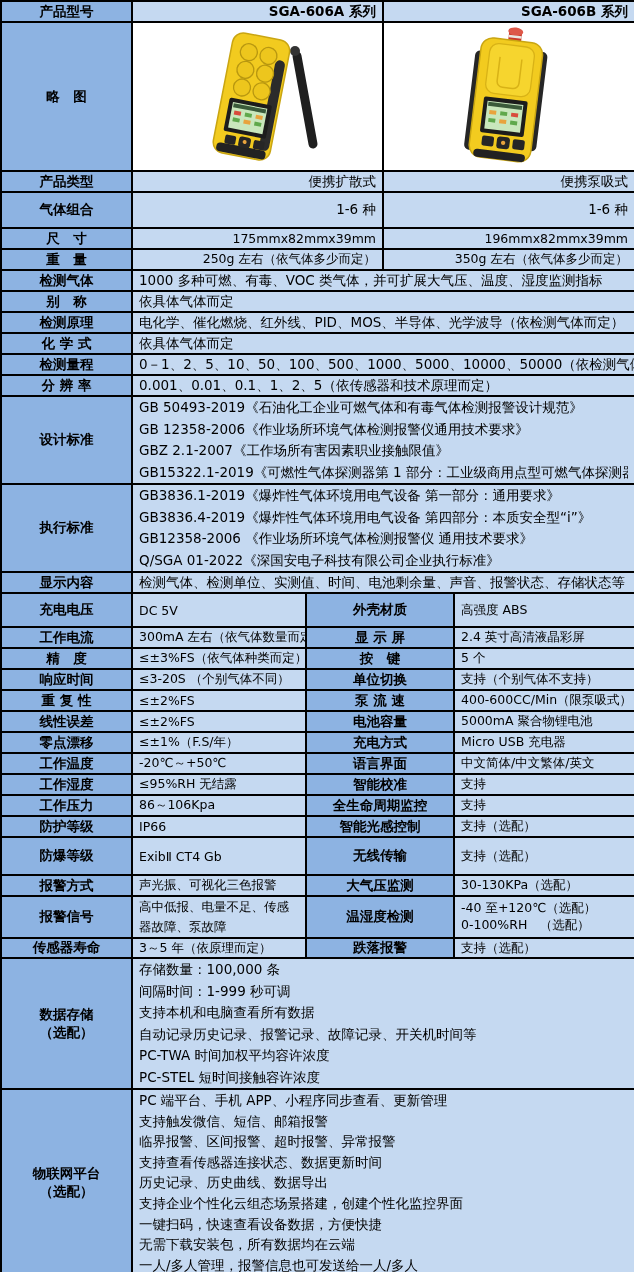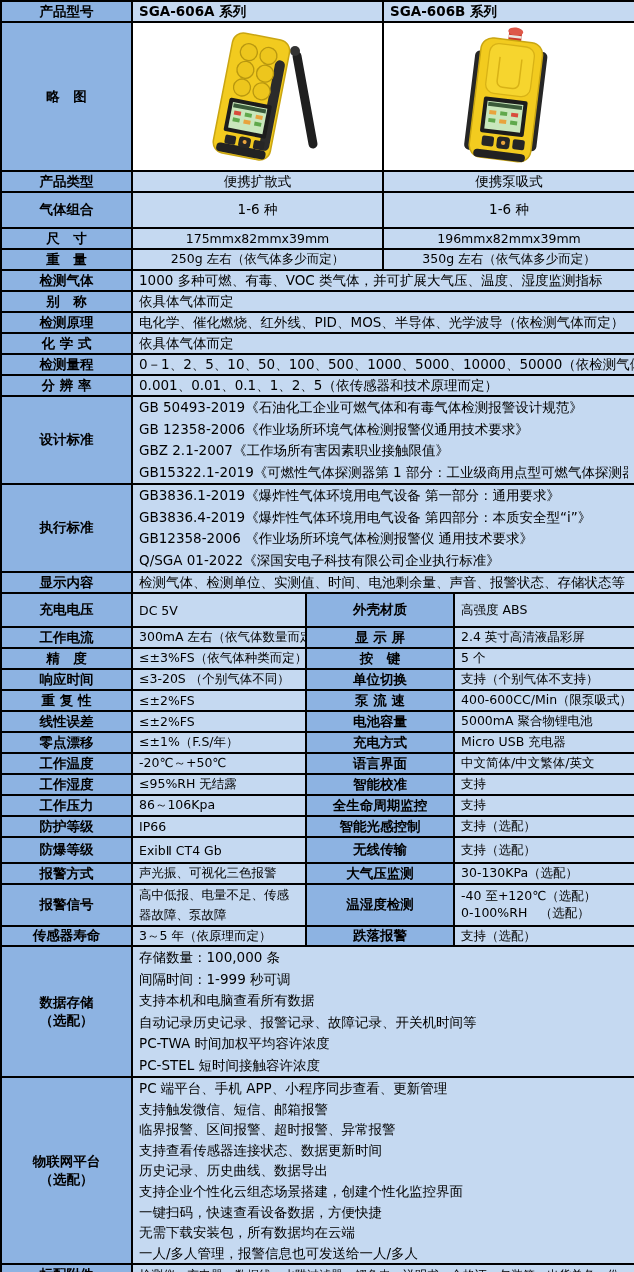--- a/index.html
+++ b/index.html
@@ -3,22 +3,22 @@
 <meta charset="utf-8">
 <style>
   html,body{margin:0;padding:0;background:#fff;}
   .sheet{width:634px;}
   table{width:634px;border-collapse:collapse;table-layout:fixed;
         font-family:"DejaVu Sans","Liberation Sans",sans-serif;color:#000;}
   td{border:2px solid #000;font-size:13.5px;padding:0 6px;vertical-align:middle;
      white-space:nowrap;overflow:hidden;}
   td.lab{background:#8DB3E2;font-weight:700;text-align:center;padding:0 2px;}
   td.val{background:#C5D9F1;text-align:left;}
-  td.valc{background:#C5D9F1;text-align:center;}
-  td.hdr{background:#C5D9F1;text-align:left;font-weight:700;}
+  td.valc{background:#C5D9F1;text-align:right;}
+  td.hdr{background:#C5D9F1;text-align:right;font-weight:700;}
   td.img{background:#FFFFFF;padding:0;text-align:center;vertical-align:middle;}
   td.qv{font-size:12.5px;}
   td.sm{font-size:12px;}
   .lines div{line-height:21.5px;white-space:nowrap;overflow:hidden;}
   .lines9 div{line-height:20.6px;white-space:nowrap;overflow:hidden;}
   .wrap{white-space:normal;line-height:20px;}
   .lab .sub{font-weight:700;}
   svg{display:block;margin:0 auto;}
 </style>
 </head>
@@ -249,21 +249,21 @@
     <td class="val qv">86～106Kpa</td>
     <td class="lab" colspan="2">全生命周期监控</td>
     <td class="val qv">支持</td>
   </tr>
   <tr style="height:21px">
     <td class="lab">防护等级</td>
     <td class="val qv">IP66</td>
     <td class="lab" colspan="2">智能光感控制</td>
     <td class="val qv">支持（选配）</td>
   </tr>
-  <tr style="height:26px">
+  <tr style="height:38px">
     <td class="lab">防爆等级</td>
     <td class="val qv">ExibⅡ CT4 Gb</td>
     <td class="lab" colspan="2">无线传输</td>
     <td class="val qv">支持（选配）</td>
   </tr>
   <tr style="height:21px">
     <td class="lab">报警方式</td>
     <td class="val qv">声光振、可视化三色报警</td>
     <td class="lab" colspan="2">大气压监测</td>
     <td class="val qv">30-130KPa（选配）</td>

